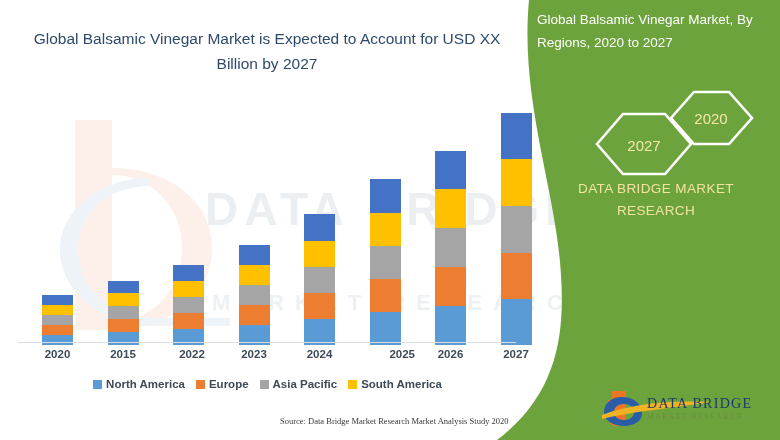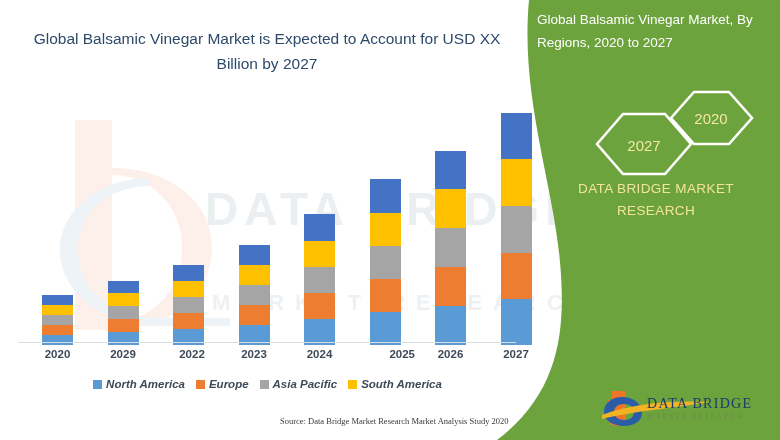--- a/index.html
+++ b/index.html
@@ -58,21 +58,21 @@
     position:absolute; left:0; top:348px; width:535px; height:20px; z-index:5;
   }
   .xlabel{
     position:absolute; width:60px; text-align:center;
     font-size:11.5px; font-weight:700; color:#3f4a57;
   }
 
   
   #legend{
     position:absolute; left:0; top:374px; width:535px; height:20px;
-    display:flex; align-items:center; justify-content:center; gap:11px; z-index:5;font-style:italic;
+    display:flex; align-items:center; justify-content:center; gap:11px; z-index:5;
   }
   .legend-item{ display:flex; align-items:center; gap:4px; }
   .legend-swatch{ width:9px; height:9px; display:block; }
   .legend-label{ font-size:11.5px; font-weight:700; color:#3f4a57; white-space:nowrap; }
 
   
   #footer-left{
     position:absolute; left:8px; top:416px;
     font-size:8.5px; color:#3a3a3a;
     font-family:"Liberation Serif", serif;
@@ -192,21 +192,21 @@
         <span class="seg" style="height: 47px; background: rgb(255, 192, 0);"></span>
         <span class="seg" style="height: 47px; background: rgb(165, 165, 165);"></span>
         <span class="seg" style="height: 46px; background: rgb(237, 125, 49);"></span>
         <span class="seg" style="height: 46px; background: rgb(91, 155, 213);"></span>
       </div>
     </div>
 
   <div id="axis-line"></div>
   <div id="xlabels">
       <div class="xlabel" style="left: 27.5px;">2020</div>
-      <div class="xlabel" style="left: 93px;">2029</div>
+      <div class="xlabel" style="left: 93px;">2015</div>
       <div class="xlabel" style="left: 162px;">2022</div>
       <div class="xlabel" style="left: 224px;">2023</div>
       <div class="xlabel" style="left: 289.5px;">2024</div>
       <div class="xlabel" style="left: 355px; text-align: right;">2025</div>
       <div class="xlabel" style="left: 420.5px;">2026</div>
       <div class="xlabel" style="left: 486px;">2027</div>
     </div>
 
   <div id="legend">
       <div class="legend-item">

